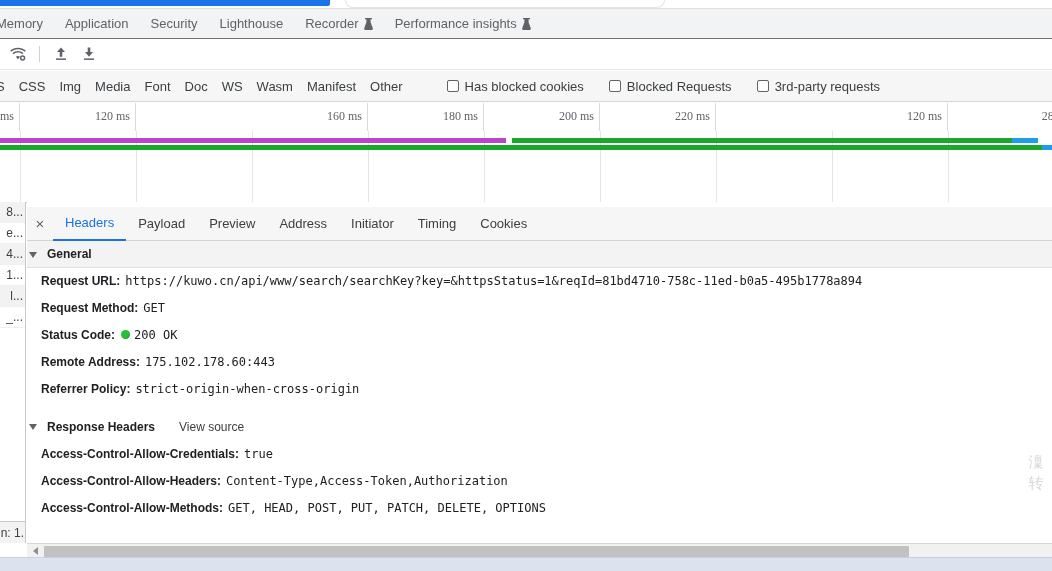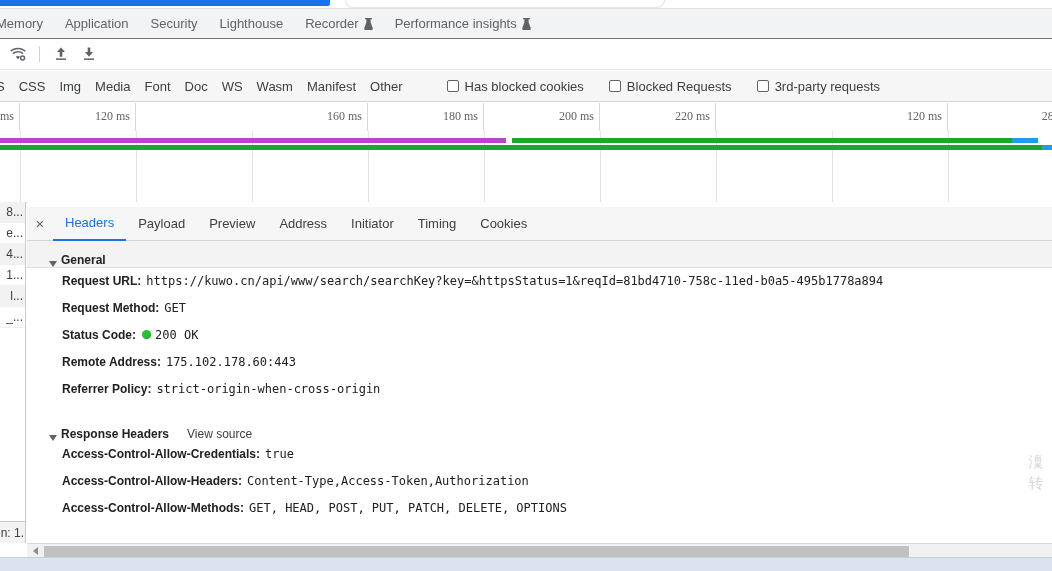--- a/index.html
+++ b/index.html
@@ -131,34 +131,34 @@
     font-size:13px; color:#3c4043; height:34px; padding:0 12px;
     display:flex; align-items:center; box-sizing:border-box; white-space:nowrap; cursor:default;
   }
   .dtab.active { color:#1a73e8; border-bottom:2px solid #1a73e8; font-weight:400; }
 
   .detail-body {
     position:absolute; left:0; top:39px; width:1025px; height:291px;
     overflow:hidden; background:#fff;
   }
   .sec-head {
-    display:flex; align-items:flex-end; gap:4px; height:27px;
-    background:#f3f3f3; border-bottom:1px solid #e0e0e0; padding-left:22px;
+    display:flex; align-items:center; gap:10px; height:27px;
+    background:#f3f3f3; border-bottom:1px solid #e0e0e0; padding-left:2px;
     box-sizing:border-box;
   }
   .sec-head.plain { background:#fff; border-bottom:none; height:29px; }
   .tri {
     width:0;height:0;border-left:4.5px solid transparent;border-right:4.5px solid transparent;
     border-top:6px solid #5f6368; flex:none; margin-top:1px;
   }
   .sec-title { font-size:12px; font-weight:bold; color:#202124; }
   .viewsrc { font-size:12px; color:#3c4043; margin-left:14px; cursor:default; }
 
   .kvrow {
-    display:flex; align-items:baseline; padding:5px 0 5px 35px; font-size:12px;
+    display:flex; align-items:baseline; padding:5px 0 5px 14px; font-size:12px;
     line-height:17px;
   }
   .k { font-weight:bold; color:#202124; white-space:nowrap; }
   .v {
     font-family:"DejaVu Sans Mono","Liberation Mono",monospace; color:#202124;
     margin-left:5px; word-break:break-all; font-size:12px;
   }
   .status-dot {
     display:inline-block; width:9px; height:9px; border-radius:50%;
     background:#25c335; margin-right:4px; vertical-align:middle;

